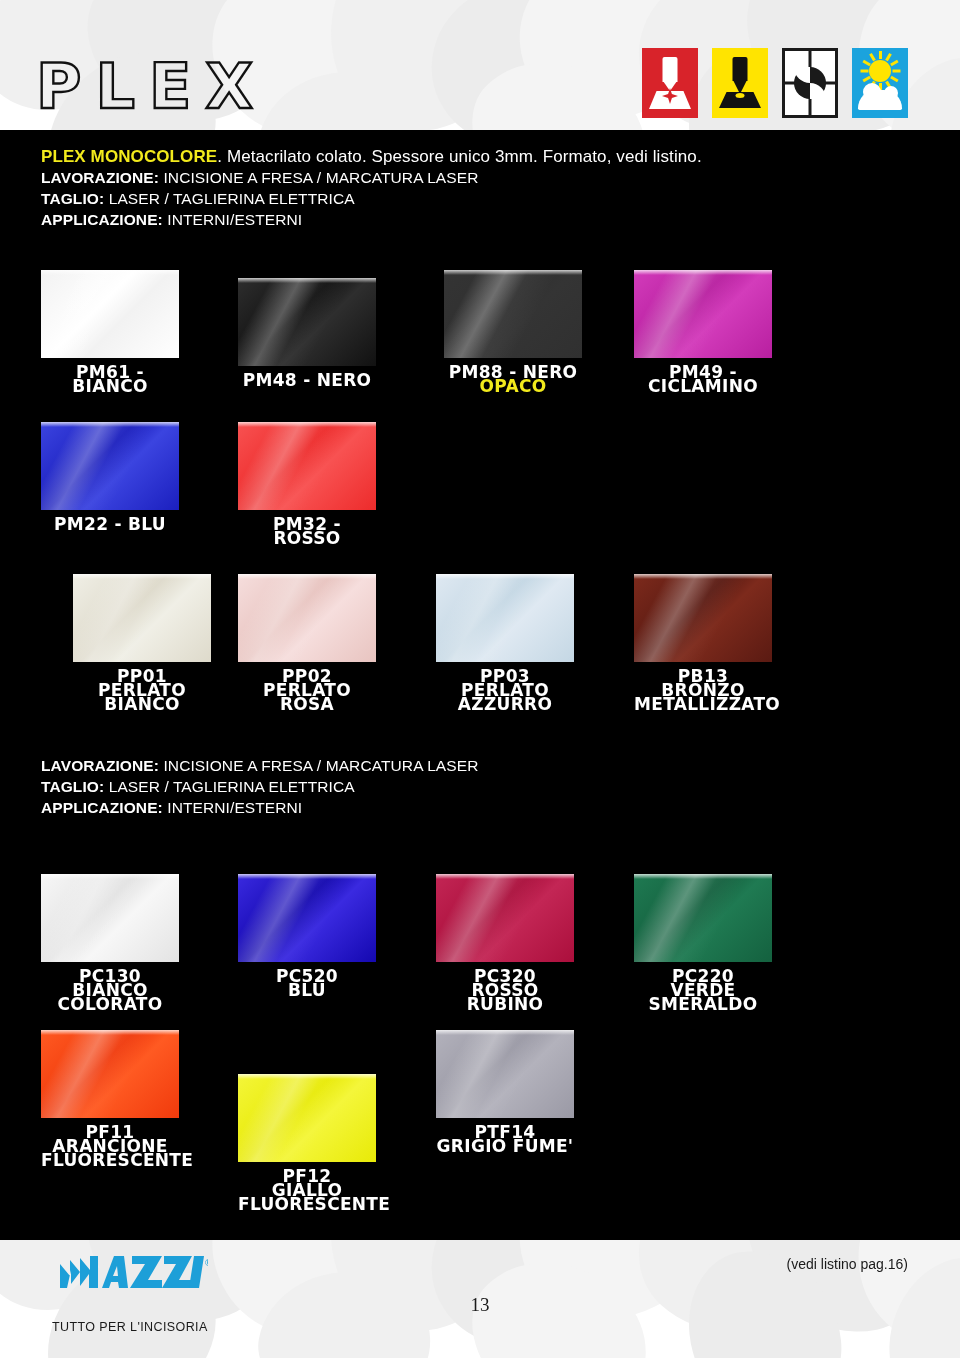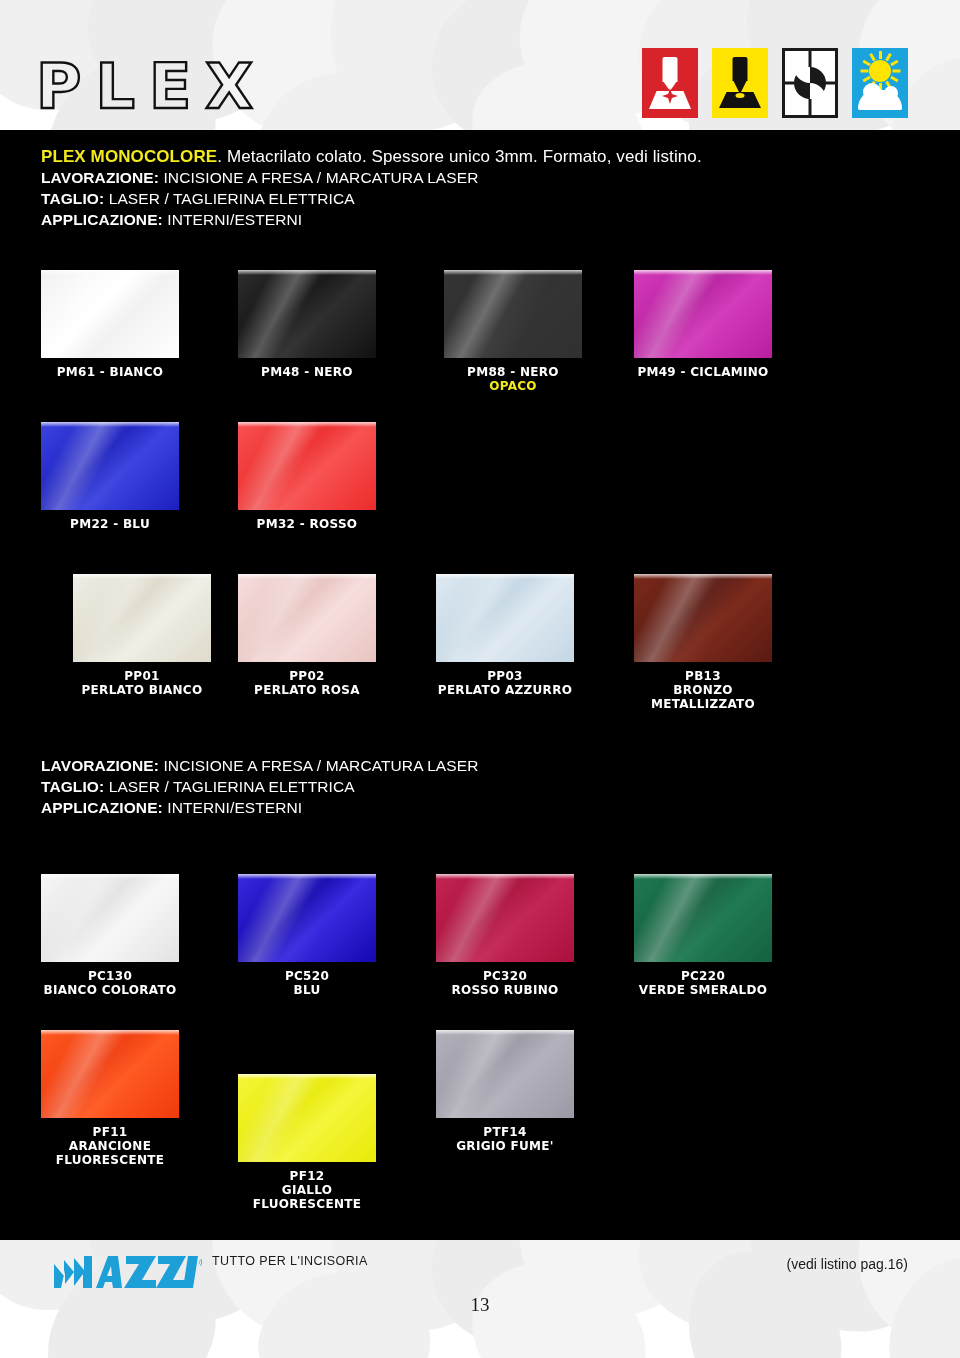--- a/index.html
+++ b/index.html
@@ -101,32 +101,32 @@
   
   .swrow{position:absolute;left:0;width:960px;}
   .sw{position:absolute;width:138px;}
   .chip{width:138px;height:88px;position:relative;overflow:hidden;
         box-shadow:0 0 0 0 rgba(0,0,0,0);}
   .gloss{position:absolute;inset:0;
     background:linear-gradient(118deg,rgba(255,255,255,0) 18%,rgba(255,255,255,.30) 34%,rgba(255,255,255,.05) 46%,rgba(255,255,255,0) 62%);}
   .topedge{position:absolute;left:0;top:0;width:100%;height:5px;
     background:linear-gradient(180deg,rgba(255,255,255,.75),rgba(255,255,255,0));}
   .cap{
-    text-align:center;color:#ffffff;font-size:12px;font-weight:700;
+    text-align:center;color:#ffffff;font-size:17px;font-weight:700;
     line-height:14px;letter-spacing:.3px;margin-top:7px;
     font-family:"DejaVu Sans",sans-serif;
   }
   .cap .opaco{color:#f2ea1c;}
 
   
   .footer{
     position:absolute;left:0;top:1240px;width:960px;height:118px;
     background:#ffffff;overflow:hidden;
   }
-  .logo-wrap{position:absolute;left:52px;top:14px;display:flex;gap:10px;}
+  .logo-wrap{position:absolute;left:52px;top:14px;display:flex;align-items:flex-end;gap:24px;flex-direction:column;}
   .tagline{font-size:12.5px;color:#1a1a1a;letter-spacing:.4px;
     font-family:"Liberation Sans",sans-serif;padding-bottom:1px;}
   .vedi{position:absolute;right:52px;top:16px;font-size:14px;color:#1a1a1a;}
   .pageno{position:absolute;left:0;top:54px;width:960px;text-align:center;
     font-size:19px;color:#1a1a1a;font-family:"Liberation Serif",serif;}
 </style>
 </head>
 <body>
 
 <div class="top-band">
@@ -202,21 +202,21 @@
   <div class="swrow" id="row1" style="top:140px;">
       <div class="sw" style="left: 41px;">
         <div class="chip" style="background: linear-gradient(135deg, rgb(242, 242, 242) 0%, rgb(255, 255, 255) 42%, rgb(242, 242, 242) 58%, rgb(255, 255, 255) 100%);">
           <div class="gloss"></div>
           <div class="topedge"></div>
         </div>
         <div class="cap">
           <div>PM61 - BIANCO</div>
         </div>
       </div>
-      <div class="sw" style="left: 238px;">
+      <div class="sw" style="left: 238px; margin-top: 8px;">
         <div class="chip" style="background: linear-gradient(135deg, rgb(46, 46, 46) 0%, rgb(17, 17, 17) 42%, rgb(46, 46, 46) 58%, rgb(17, 17, 17) 100%);">
           <div class="gloss"></div>
           <div class="topedge"></div>
         </div>
         <div class="cap">
           <div>PM48 - NERO</div>
         </div>
       </div>
       <div class="sw" style="left: 436px; margin-left: 8px;">
         <div class="chip" style="background: linear-gradient(135deg, rgb(52, 52, 52) 0%, rgb(48, 48, 48) 42%, rgb(52, 52, 52) 58%, rgb(48, 48, 48) 100%);">

